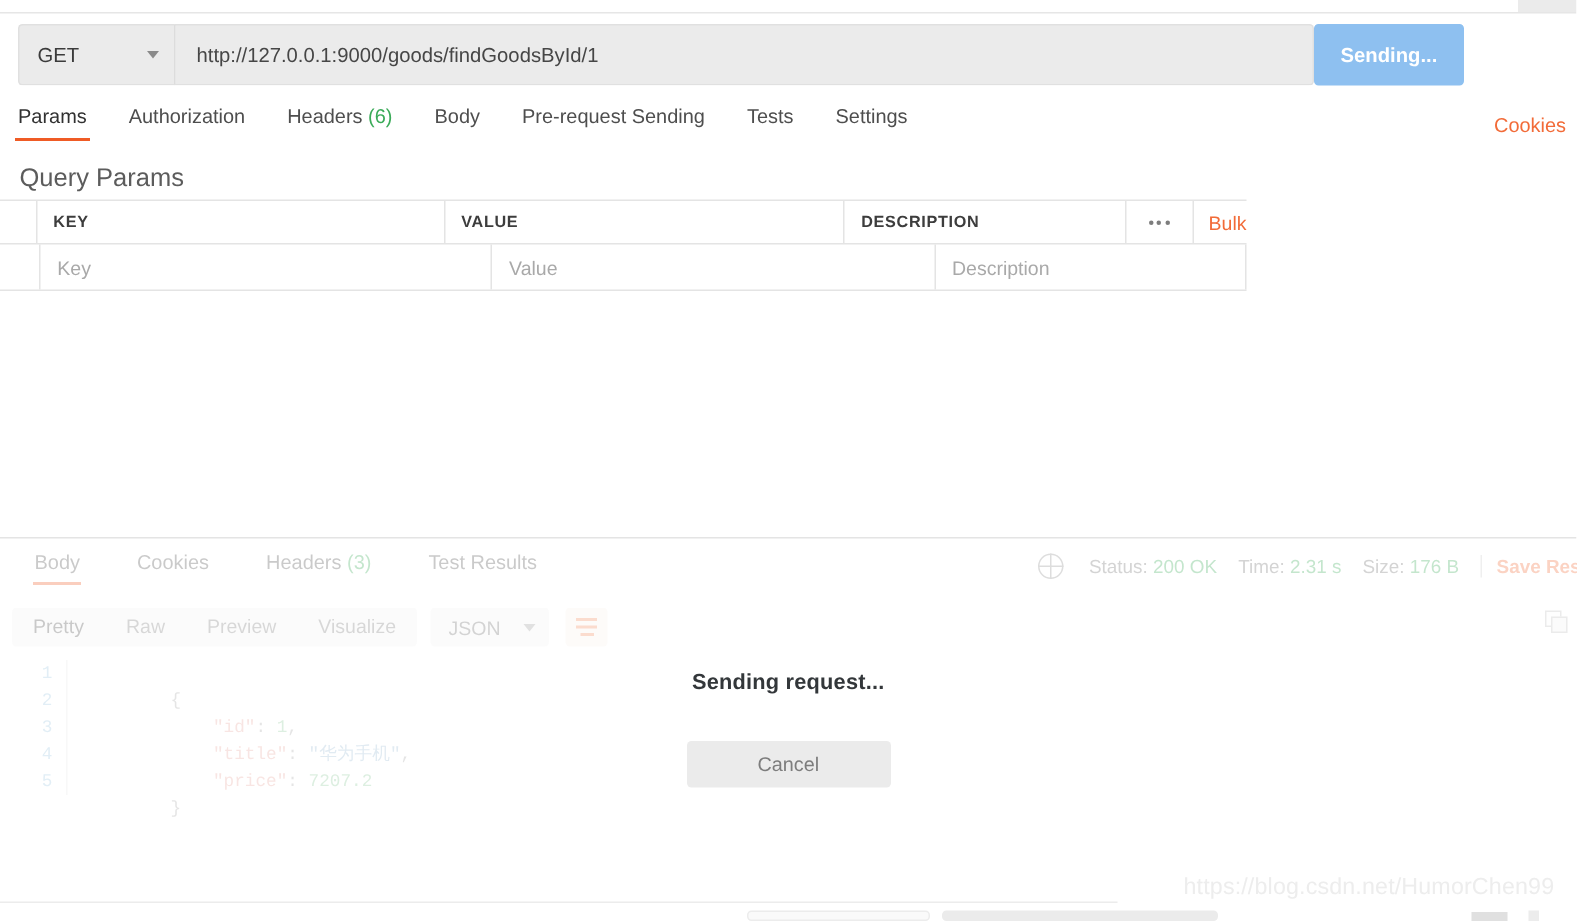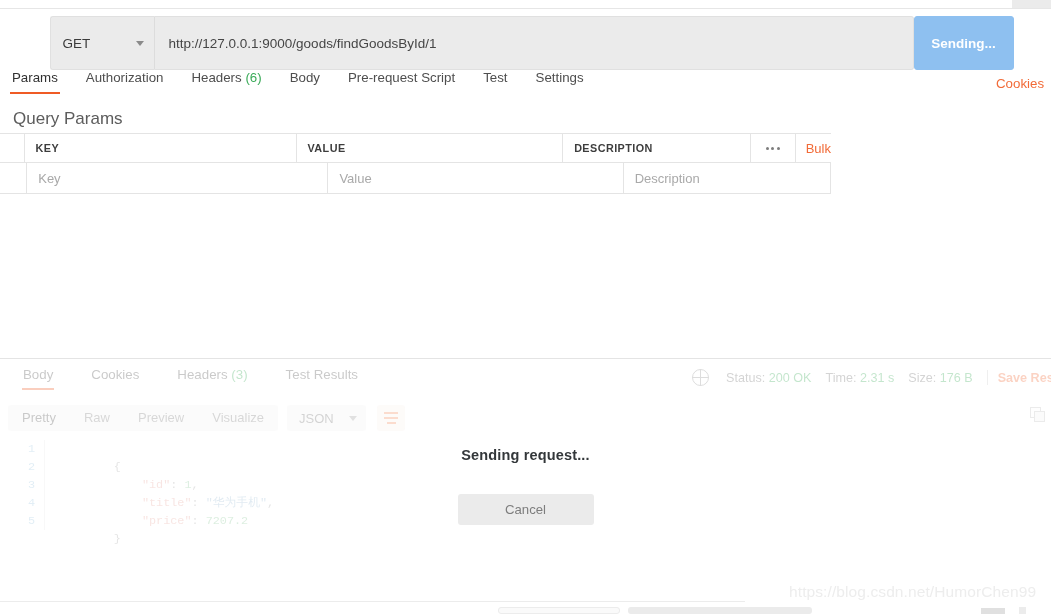--- a/index.html
+++ b/index.html
@@ -31,24 +31,23 @@
     top: 0px; left: 1012px;
     width: 39px; height: 8px;
     background: #ebebeb;
   }
 
   
   .url-row {
     position: absolute;
     top: 16px; left: 12px;
     width: 1039px;
-    height: 54px;
+    height: 41px;
     display: flex;
     align-items: stretch;
-    justify-content: center;
   }
   .method-select {
     width: 104px;
     background: #ebebeb;
     border: 1px solid #e0e0e0;
     border-right: none;
     border-radius: 3px 0 0 3px;
     display: flex;
     align-items: center;
     justify-content: space-between;
@@ -470,24 +469,24 @@
     <span>Authorization</span>
   </div>
   <div class="rtab">
     <span>Headers</span>
     <span class="badge-count">(6)</span>
   </div>
   <div class="rtab">
     <span>Body</span>
   </div>
   <div class="rtab">
-    <span>Pre-request Script</span>
+    <span>Pre-request Sending</span>
   </div>
   <div class="rtab">
-    <span>Test</span>
+    <span>Tests</span>
   </div>
   <div class="rtab">
     <span>Settings</span>
   </div>
 </div>
 <div class="cookies-link">Cookies</div>
 
 <div class="qp-label">Query Params</div>
 
 <div class="params-table">

